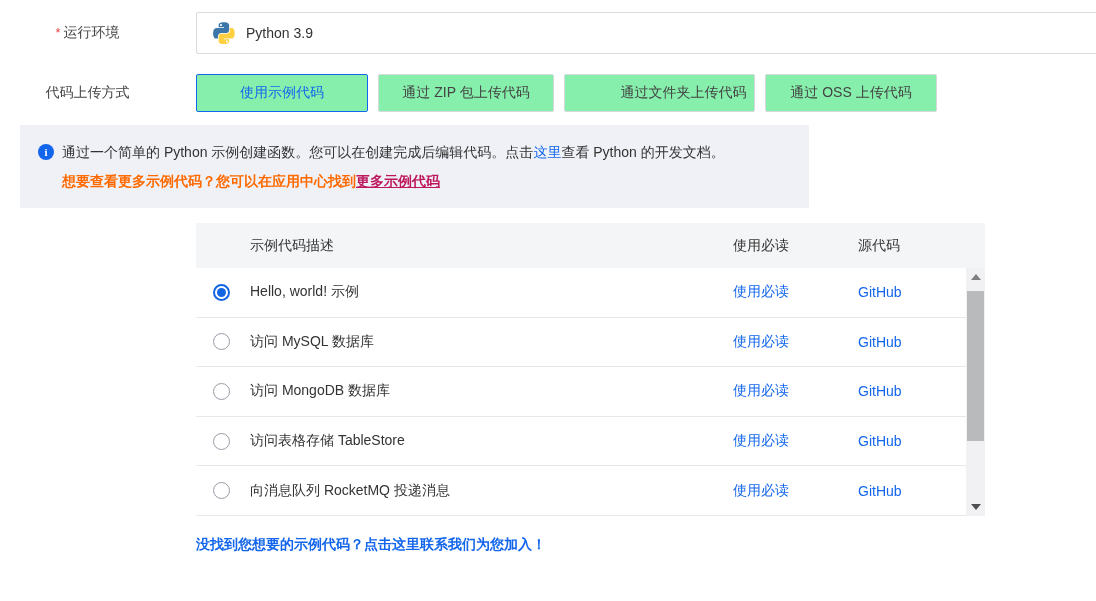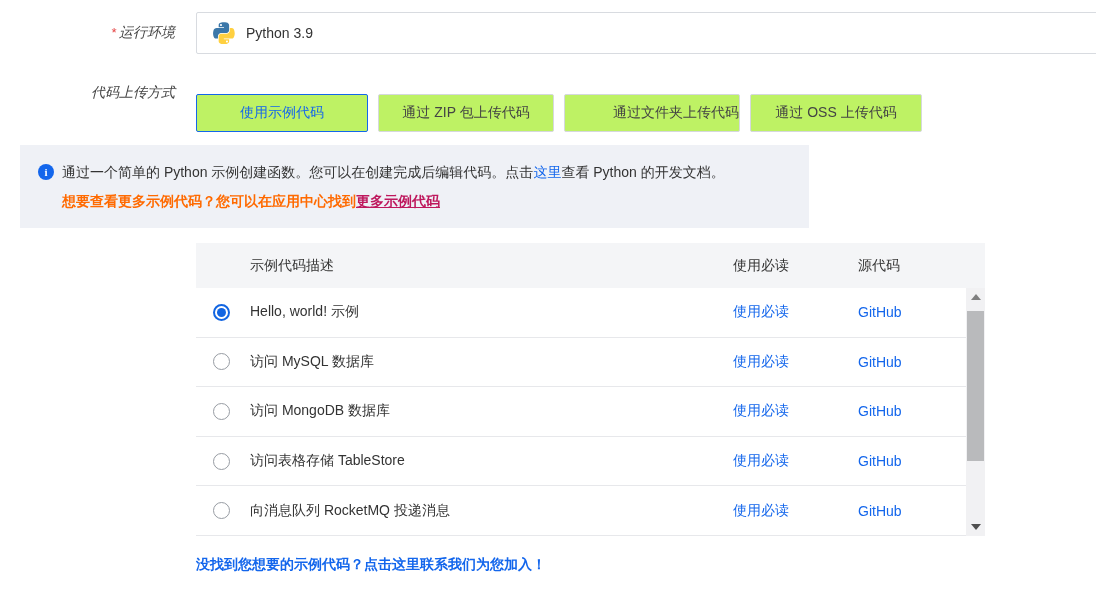--- a/index.html
+++ b/index.html
@@ -11,48 +11,48 @@
     background: #fff;
     position: relative;
   }
   .page { position: relative; width: 1096px; height: 601px; }
 
   
   .form-row { display: flex; }
   .row-runtime { margin-top: 12px; align-items: center; }
   .row-upload { margin-top: 20px; align-items: flex-start; }
   .form-label {
-    width: 175px; text-align: right; color: #444; flex: 0 0 175px; font-style: italic;
+    width: 175px; text-align: center; color: #444; flex: 0 0 175px;
   }
   .row-upload .form-label { padding-top: 10px; }
   .required-star { color: #e54545; margin-right: 3px; font-size: 13px; }
   .form-content { margin-left: 21px; width: 789px; }
 
   
   .select-box {
     width: 946px; height: 42px;
     border: 1px solid #d8dbe0; border-radius: 2px;
     display: flex; align-items: center;
     padding: 0 16px; background: #fff; cursor: pointer;
   }
   .select-box .py-icon { width: 22px; height: 22px; margin-right: 11px; flex: 0 0 22px; }
   .select-value { color: #333; }
   .chevron { margin-left: auto; display: flex; align-items: center; }
 
   
   .tabs { display: flex; gap: 10px; }
   .tab {
-    height: 38px; background: #bef264;
+    height: 38px; background: #86efac;
     border: 1px solid #d5d8dd; border-radius: 2px;
     display: flex; align-items: center; justify-content: center;
-    color: #444; cursor: pointer; font-size: 14px; margin-top: 20px;
+    color: #444; cursor: pointer; font-size: 14px;
   }
   .tab:nth-child(1) { width: 172px; }
   .tab:nth-child(2) { width: 176px; }
-  .tab:nth-child(3) { width: 176px; padding-left: 48px; }
+  .tab:nth-child(3) { width: 191px; padding-left: 48px; }
   .tab:nth-child(4) { width: 172px; }
   .tab.on { border-color: #1366ec; color: #1366ec; }
 
   
   .indent { margin-left: 196px; width: 789px; }
 
   
   .info-box {
     margin-top: 13px;
     background: #eff1f6;

